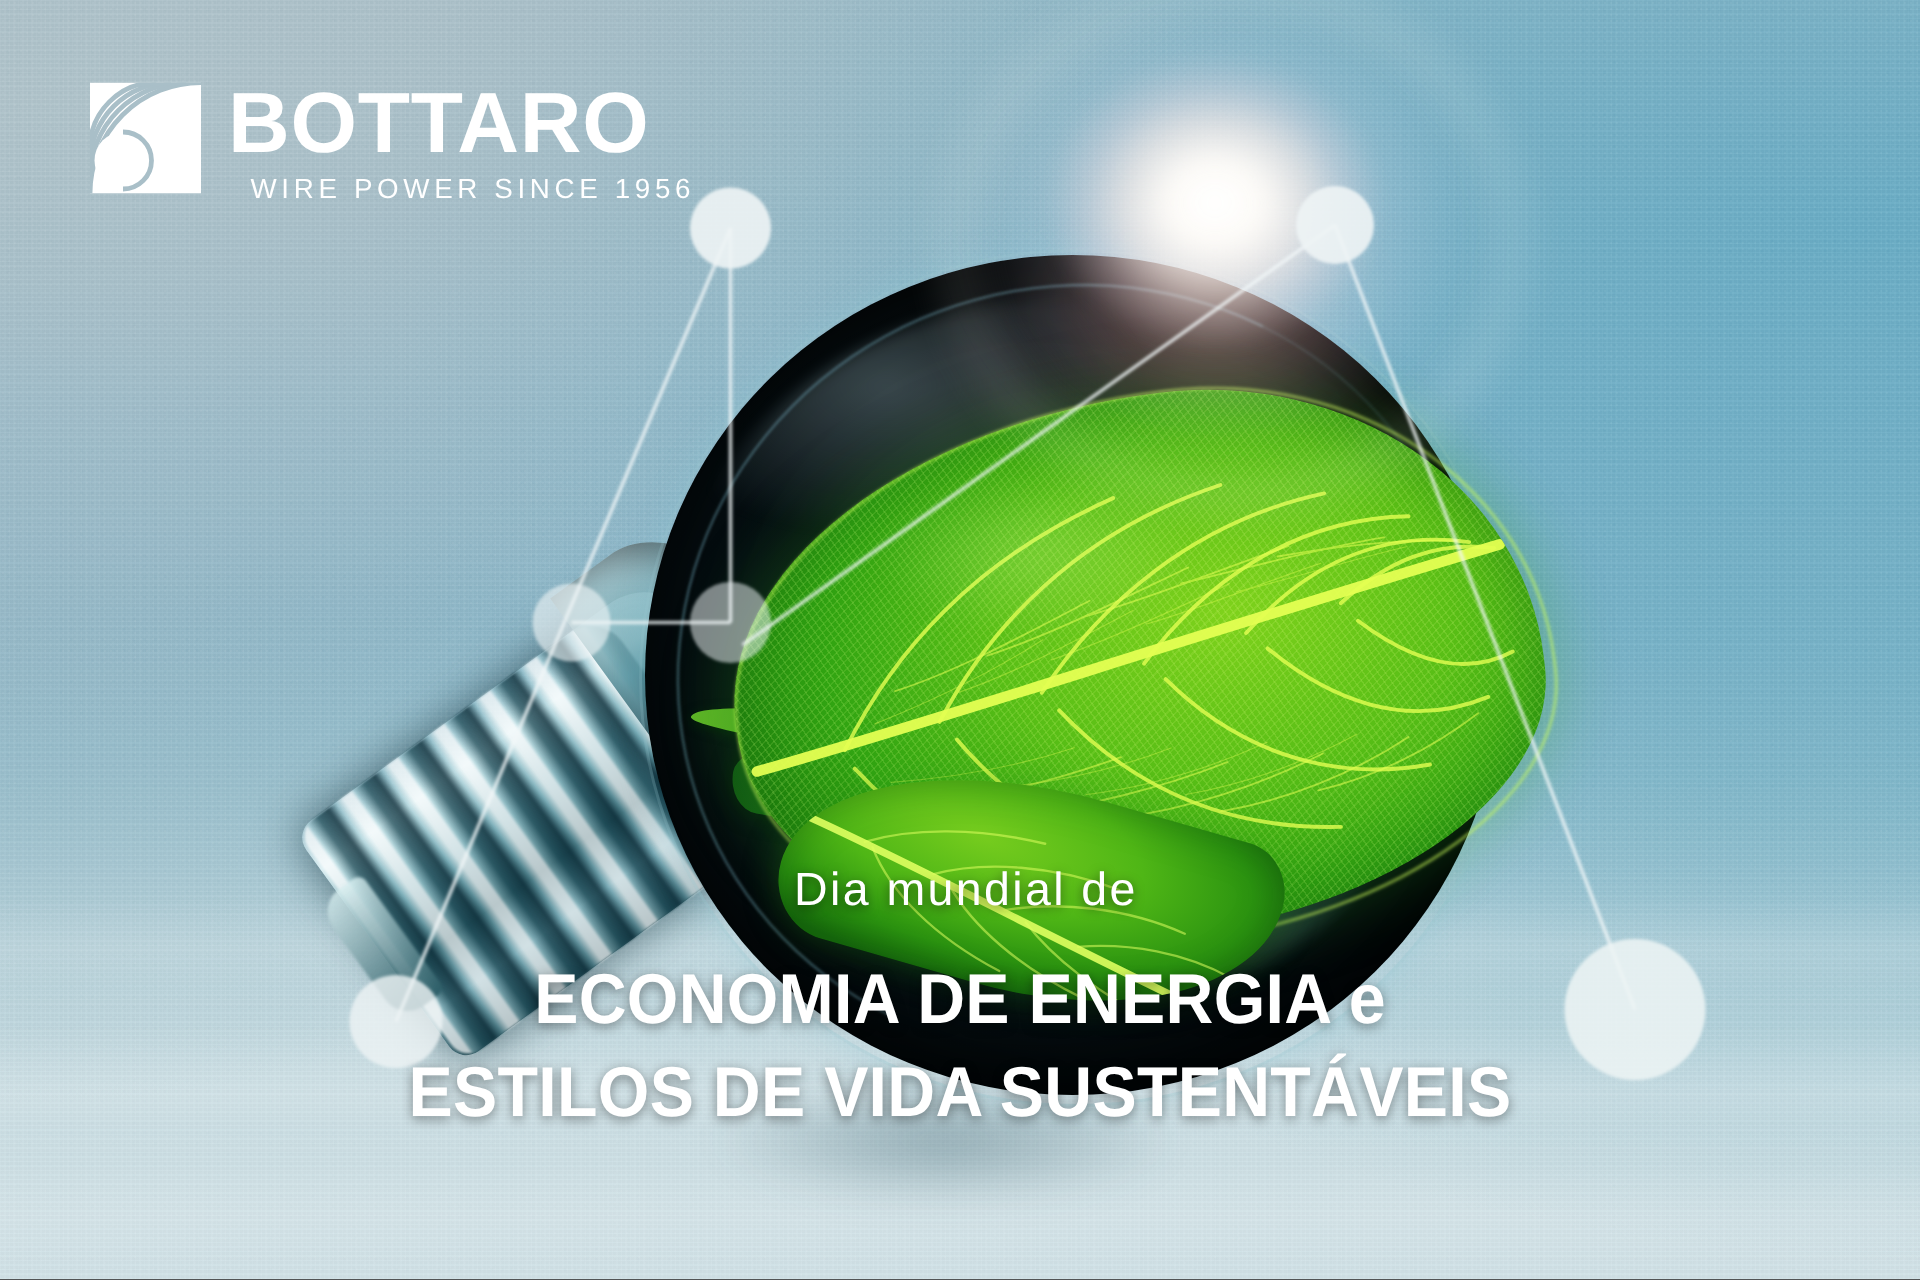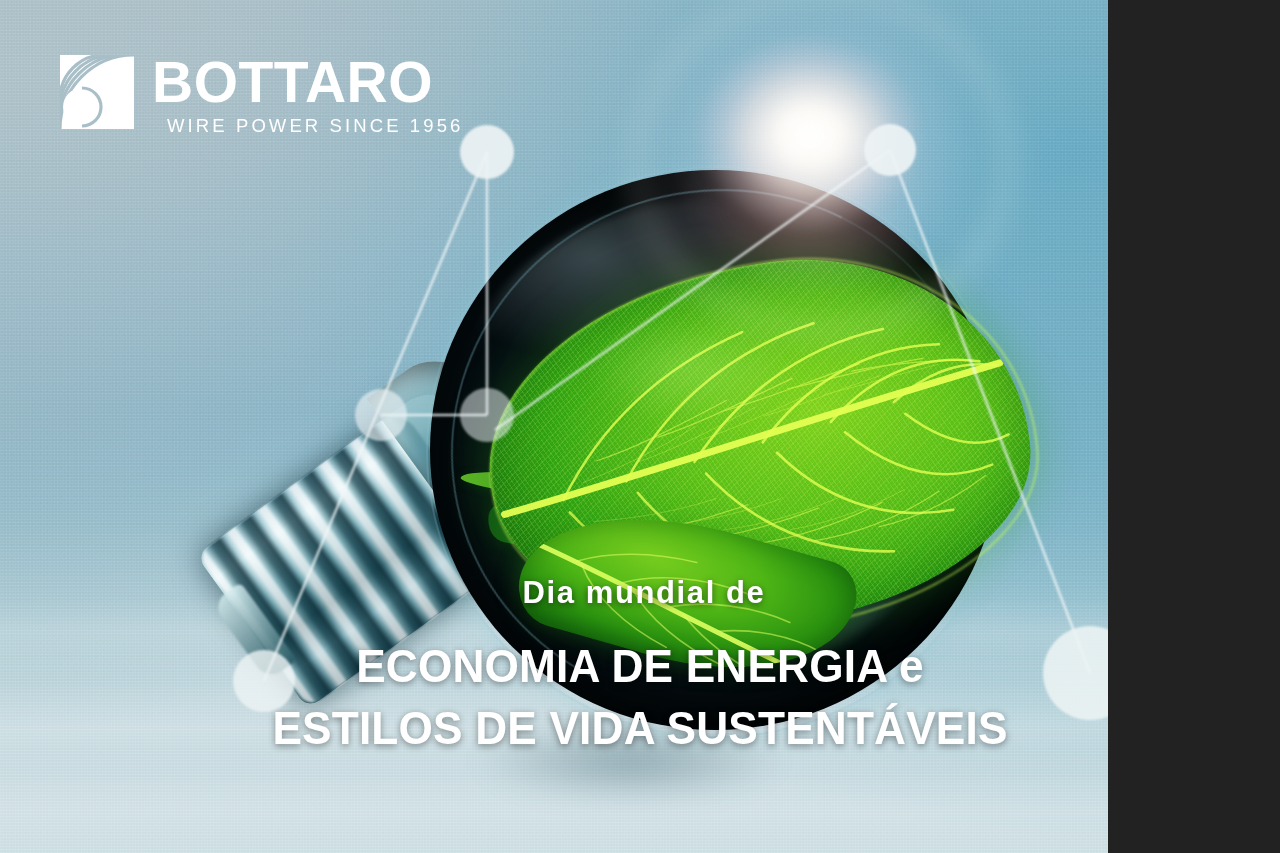--- a/index.html
+++ b/index.html
@@ -1,18 +1,18 @@
 <!DOCTYPE html>
 <html><head>
 <meta charset="utf-8">
 <style>
   html,body{margin:0;padding:0;background:#222;}
   #poster{
     position:relative;
-    width:1108px;height:853px;
+    width:1280px;height:853px;
     overflow:hidden;
     font-family:"Liberation Sans", sans-serif;
     background:#404040;
   }
   .layer{position:absolute;inset:0;}
 
   
   #bg-base{
     background:
       linear-gradient(to bottom,
@@ -315,21 +315,21 @@
   }
 
   
   #headline{
     position:absolute;left:0;top:575px;width:1280px;
     text-align:center;
     color:#ffffff;
   }
   #kicker{
     font-size:31px;
-    font-weight:bold;
+    font-weight:normal;
     letter-spacing:1.6px;
     text-shadow:0 2px 7px rgba(0,0,0,.55);
     margin-left:8px;
     text-align:center;
   }
   #line1{
     margin-top:27px;
     font-size:47px;
     font-weight:bold;
     letter-spacing:.2px;

